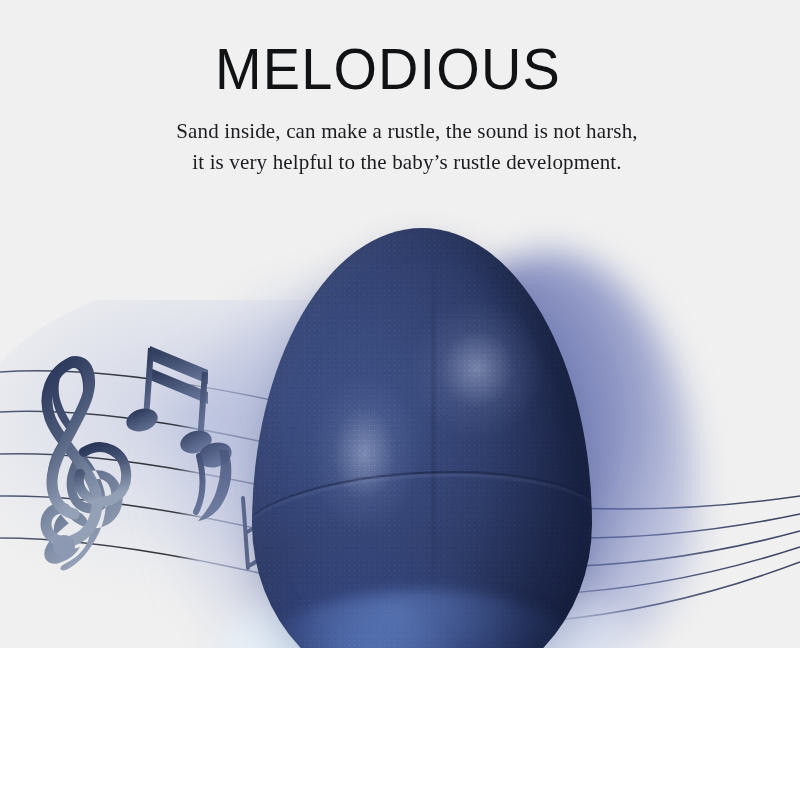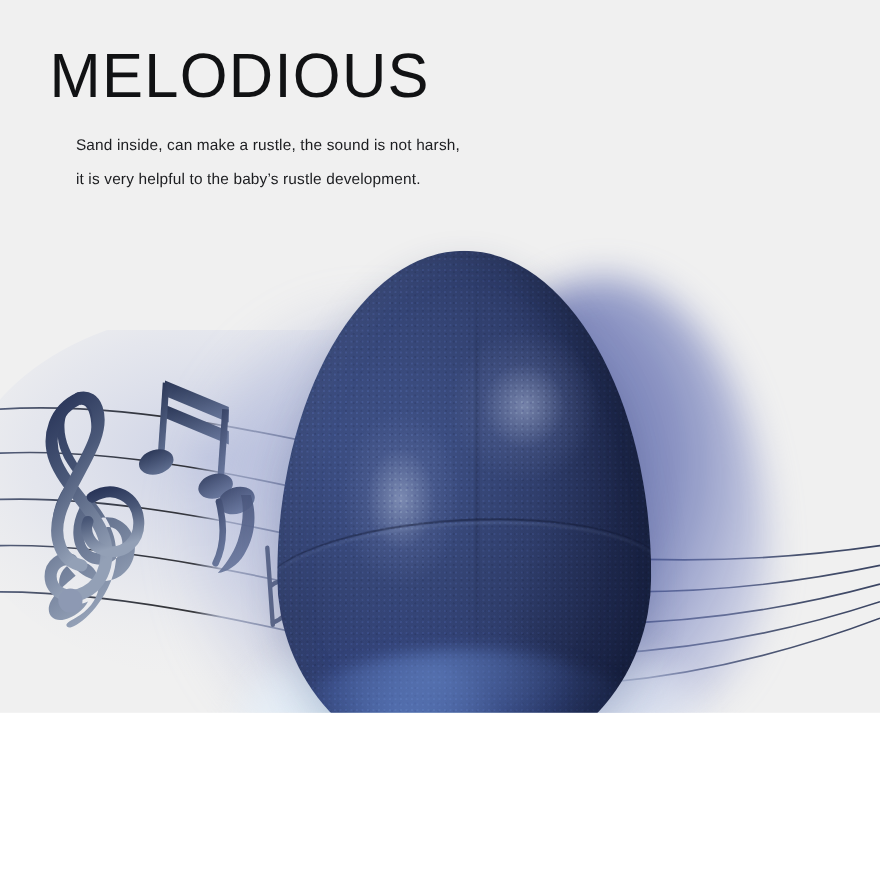--- a/index.html
+++ b/index.html
@@ -9,20 +9,21 @@
     width:800px; height:800px;
     overflow:hidden;
     font-family:"Liberation Sans", sans-serif;
   }
 
   #stage {
     position:relative;
     width:800px; height:648px;
     background:#f0f0f0;
     overflow:hidden;
+    text-align:center;
   }
 
   
   #text-block {
     position:absolute;
     left:45px; top:38px;
     width:700px;
     z-index:40;
   }
 
@@ -33,22 +34,22 @@
     font-weight:300;
     letter-spacing:1.2px;
     color:#111214;
     white-space:nowrap;
     transform:scaleX(0.98);
     transform-origin:left center;
   }
 
   #subtitle {
     margin-top:16px;
-    font-family:Liberation Sans, sans-serif;
-    font-size:14px;
+    font-family:Liberation Serif, serif;
+    font-size:21px;
     line-height:31px;
     font-weight:300;
     letter-spacing:0.15px;
     color:#1c1d20;
     margin-left:24px;
   }
   #subtitle .line { display:block; white-space:nowrap; }
 
   
   #music-graphic {

